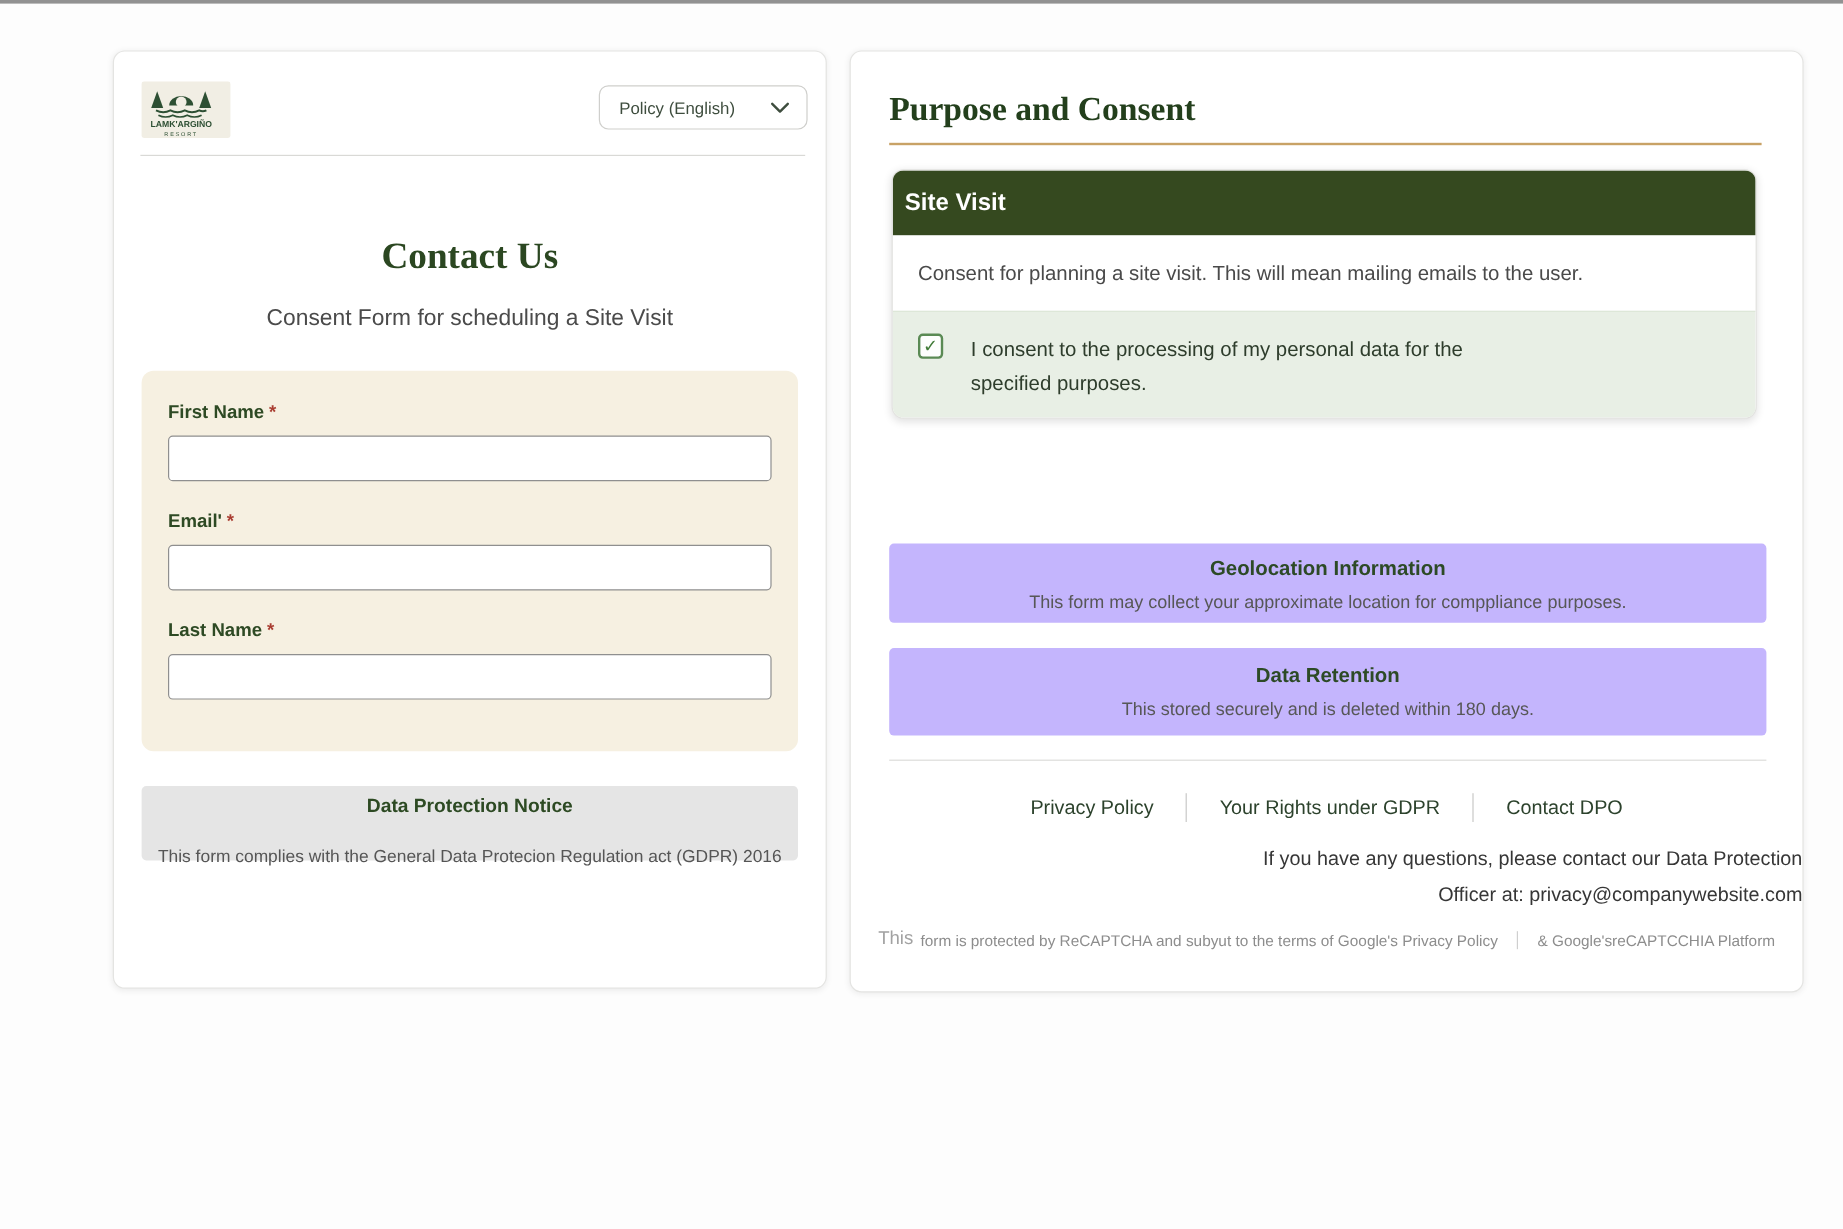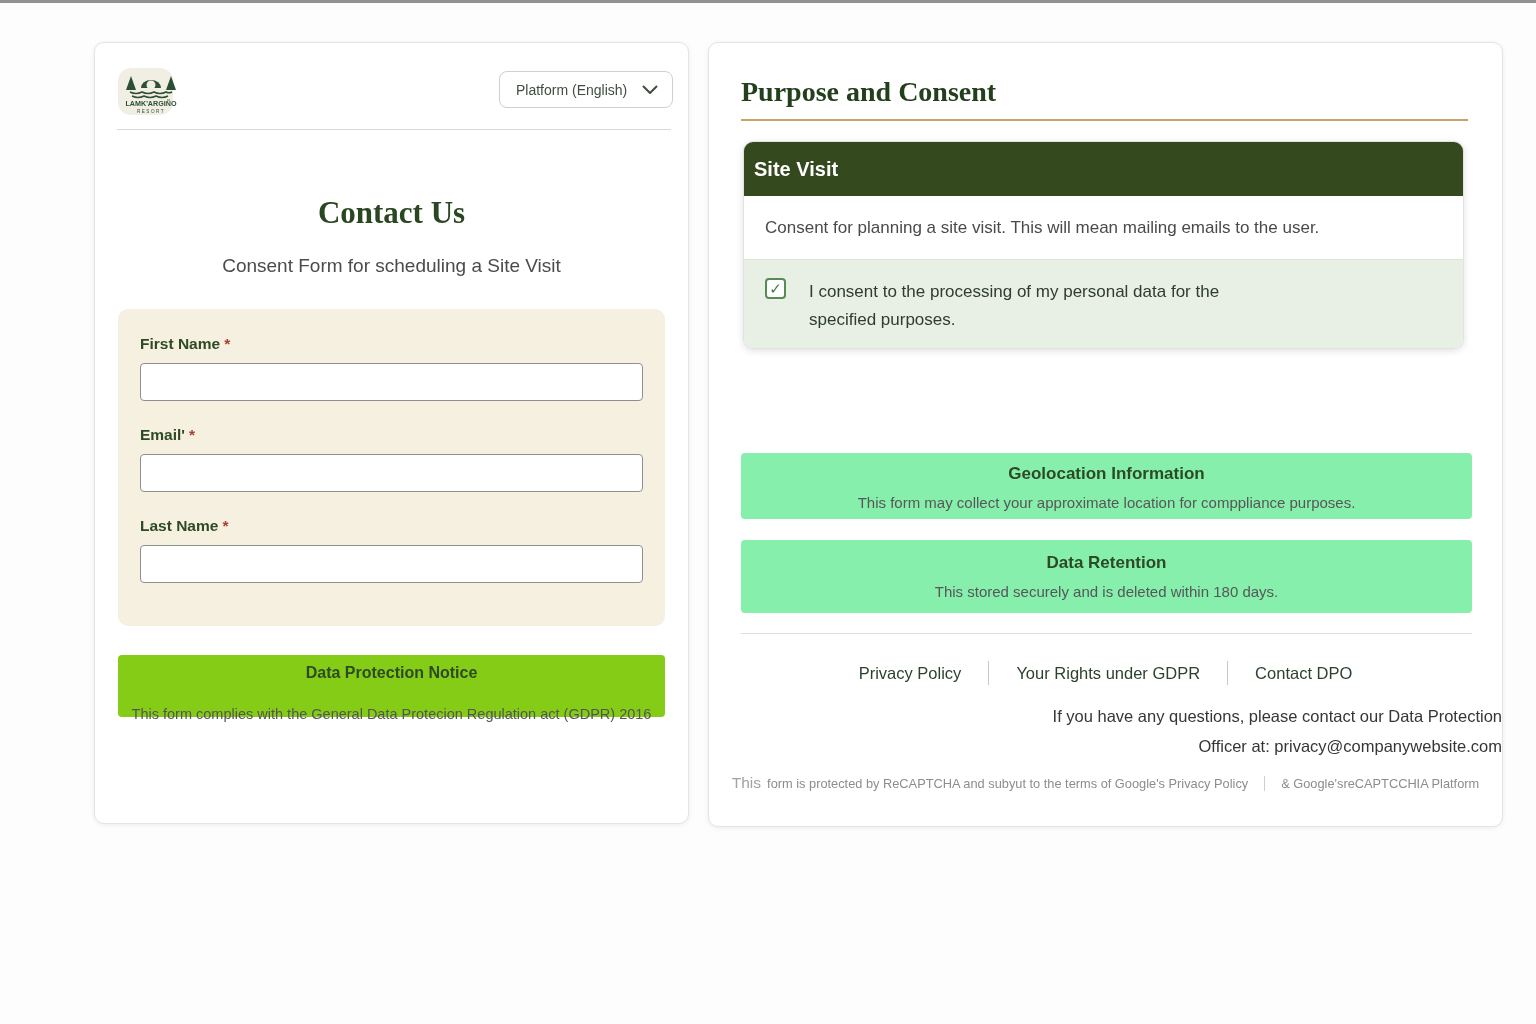--- a/index.html
+++ b/index.html
@@ -6,41 +6,41 @@
   html,body { width:1536px; height:1024px; background:#fdfdfd; font-family:"Liberation Sans", sans-serif; }
   .top-edge { position:absolute; left:0; top:0; width:1536px; height:3px; background:#929292; }
   .stage { position:relative; width:1536px; height:1024px; overflow:hidden; }
 
   .card { position:absolute; background:#ffffff; border:1px solid #e4e4e2; border-radius:10px;
           box-shadow:0 1px 5px rgba(0,0,0,0.07); }
   .card-left  { left:94px;  top:42px; width:595px; height:782px; }
   .card-right { left:708px; top:42px; width:795px; height:785px; }
 
   
-  .logo-box { position:absolute; left:23px; top:25px; width:55px; height:47px; background:#f1eee4; border-radius:13px; }
+  .logo-box { position:absolute; left:23px; top:25px; width:74px; height:47px; background:#f1eee4; border-radius:2px; }
   .lang-select { position:absolute; left:404px; top:28px; width:174px; height:37px; border:1px solid #cfcfcc;
                  border-radius:8px; background:#fff; display:flex; align-items:center; justify-content:space-between;
                  padding:0 14px 0 16px; cursor:pointer; }
   .lang-select span { font-size:14px; color:#3e4d3e; }
   .hdr-divider { position:absolute; left:22px; top:86px; width:554px; height:1px; background:#d9d9d6; }
 
   .contact-title { position:absolute; left:0; top:152px; width:100%; text-align:center;
                    font-family:"Liberation Serif", serif; font-weight:bold; font-size:31px; color:#2b4721; }
   .contact-sub { position:absolute; left:0; top:212px; width:100%; text-align:center;
                  font-size:19px; color:#4b4b4b; }
 
   .form-box { position:absolute; left:23px; top:266px; width:547px; height:317px; background:#f6f0e1;
               border-radius:10px; padding:26px 22px 0 22px; }
   .field { margin-bottom:25px; }
   .field-label { font-size:15.5px; font-weight:bold; color:#2e4a24; margin-bottom:10px; }
   .req { color:#a93d31; font-weight:bold; margin-left:4px; }
   .field input { width:100%; height:38px; border:1px solid #8f8f8f; border-radius:4px; background:#fff;
                  font-size:15px; padding:0 10px; color:#333; }
 
-  .notice-box { position:absolute; left:23px; top:612px; width:547px; height:62px; background:#84cc16;
+  .notice-box { position:absolute; left:23px; top:612px; width:547px; height:62px; background:#e5e5e5;
                 border-radius:4px; text-align:center; padding-top:9px; }
   .notice-title { font-size:16px; font-weight:bold; color:#2d4a23; }
   .notice-text { font-size:14.5px; color:#555; margin-top:24px; }
 
   
   .purpose-title { position:absolute; left:32px; top:33px; font-family:"Liberation Serif", serif;
                    font-weight:bold; font-size:28px; color:#233f1c; }
   .gold-rule { position:absolute; left:32px; top:76px; width:727px; height:2px; background:#c8a266; }
 
   .sv-card { position:absolute; left:34px; top:98px; width:721px; height:208px; border-radius:10px;
@@ -51,21 +51,21 @@
   .sv-consent { height:89px; background:#e8efe5; border-top:1px solid #dde7d8; display:flex; padding:18px 21px 0 21px; }
   .checkbox { width:21px; height:21px; background:#fdfefd; border:2px solid #53815049; border:2px solid #5a8a54;
               border-radius:4px; color:#3f7a36; font-size:15px; line-height:17px; text-align:center;
               flex:0 0 auto; cursor:pointer; }
   .consent-label { margin-left:23px; font-size:17px; line-height:27.5px; color:#2e3d2c; max-width:480px; }
 
   .submit-btn { position:absolute; left:233px; top:338px; width:298px; height:50px; background:#35491f;
                 border:none; border-radius:8px; color:#fff; font-family:"Liberation Sans", sans-serif;
                 font-size:18px; font-weight:bold; cursor:pointer; box-shadow:0 3px 6px rgba(0,0,0,0.30); }
 
-  .info-box { position:absolute; left:32px; width:731px; background:#86efac; border-radius:4px;
+  .info-box { position:absolute; left:32px; width:731px; background:#c4b5fd; border-radius:4px;
               text-align:center; }
   .info-geo { top:410px; height:66px; padding-top:11px; }
   .info-ret { top:497px; height:73px; padding-top:13px; }
   .info-title { font-size:17px; font-weight:bold; color:#2d4a26; }
   .info-text { font-size:15px; color:#575757; margin-top:10px; }
 
   .foot-divider { position:absolute; left:32px; top:590px; width:731px; height:1px; background:#dcdcda; }
 
   .links-row { position:absolute; left:0; top:618px; width:100%; display:flex; align-items:center;
                justify-content:center; }
@@ -96,21 +96,21 @@
         <path d="M23 20 a10 8 0 0 1 20 0 z" fill="#2d4f33"></path>
         <circle cx="33" cy="17" r="4.5" fill="#f1eee4"></circle>
         <path d="M12 24 q6 3 12 0 q6 3 12 0 q6 3 12 0 q3 1.5 6 0" stroke="#2d4f33" stroke-width="1.6" fill="none"></path>
         <path d="M14 28 q6 3 12 0 q6 3 12 0 q6 3 12 0" stroke="#2d4f33" stroke-width="1.4" fill="none"></path>
         <text x="33" y="38" text-anchor="middle" font-family="Liberation Sans, sans-serif" font-size="7.2" font-weight="bold" fill="#2d4f33">LAMK'ARGIÑO</text>
         <text x="33" y="45" text-anchor="middle" font-family="Liberation Sans, sans-serif" font-size="4.6" letter-spacing="1.5" fill="#2d4f33">RESORT</text>
       </svg>
     </div>
 
     <div class="lang-select">
-      <span>Platform (English)</span>
+      <span>Policy (English)</span>
       <svg width="16" height="10" viewBox="0 0 16 10">
         <polyline points="1.5,1.5 8,8 14.5,1.5" fill="none" stroke="#3e4d3e" stroke-width="2" stroke-linecap="round" stroke-linejoin="round"></polyline>
       </svg>
     </div>
 
     <div class="hdr-divider"></div>
 
     <div class="contact-title">Contact Us</div>
     <div class="contact-sub">Consent Form for scheduling a Site Visit</div>
 

